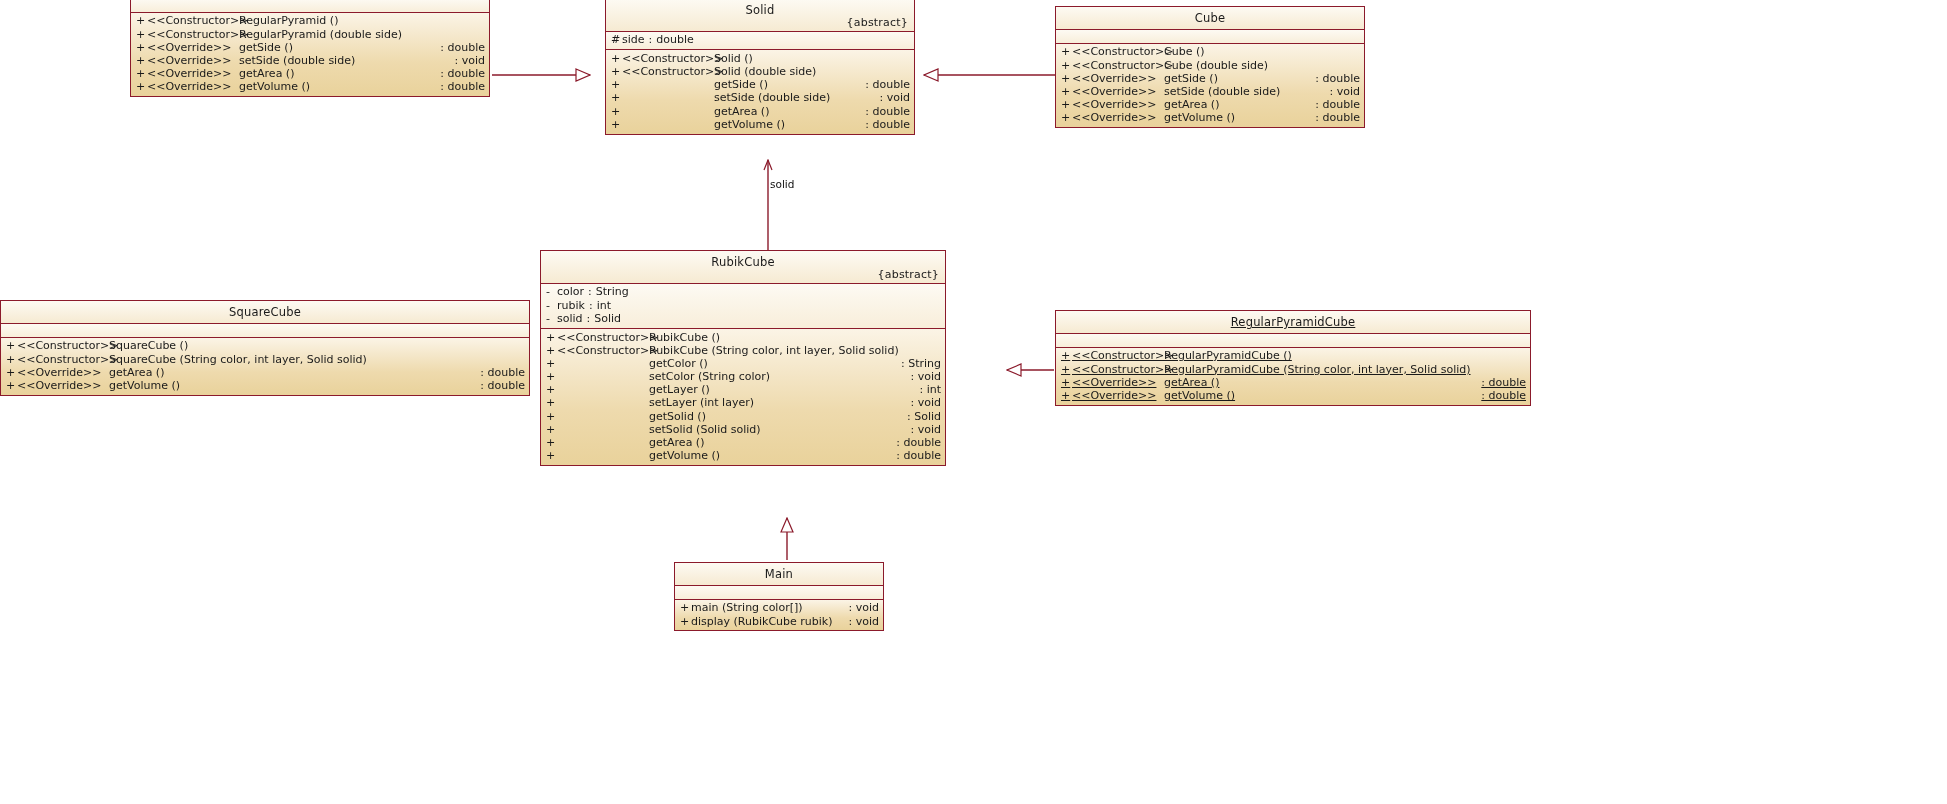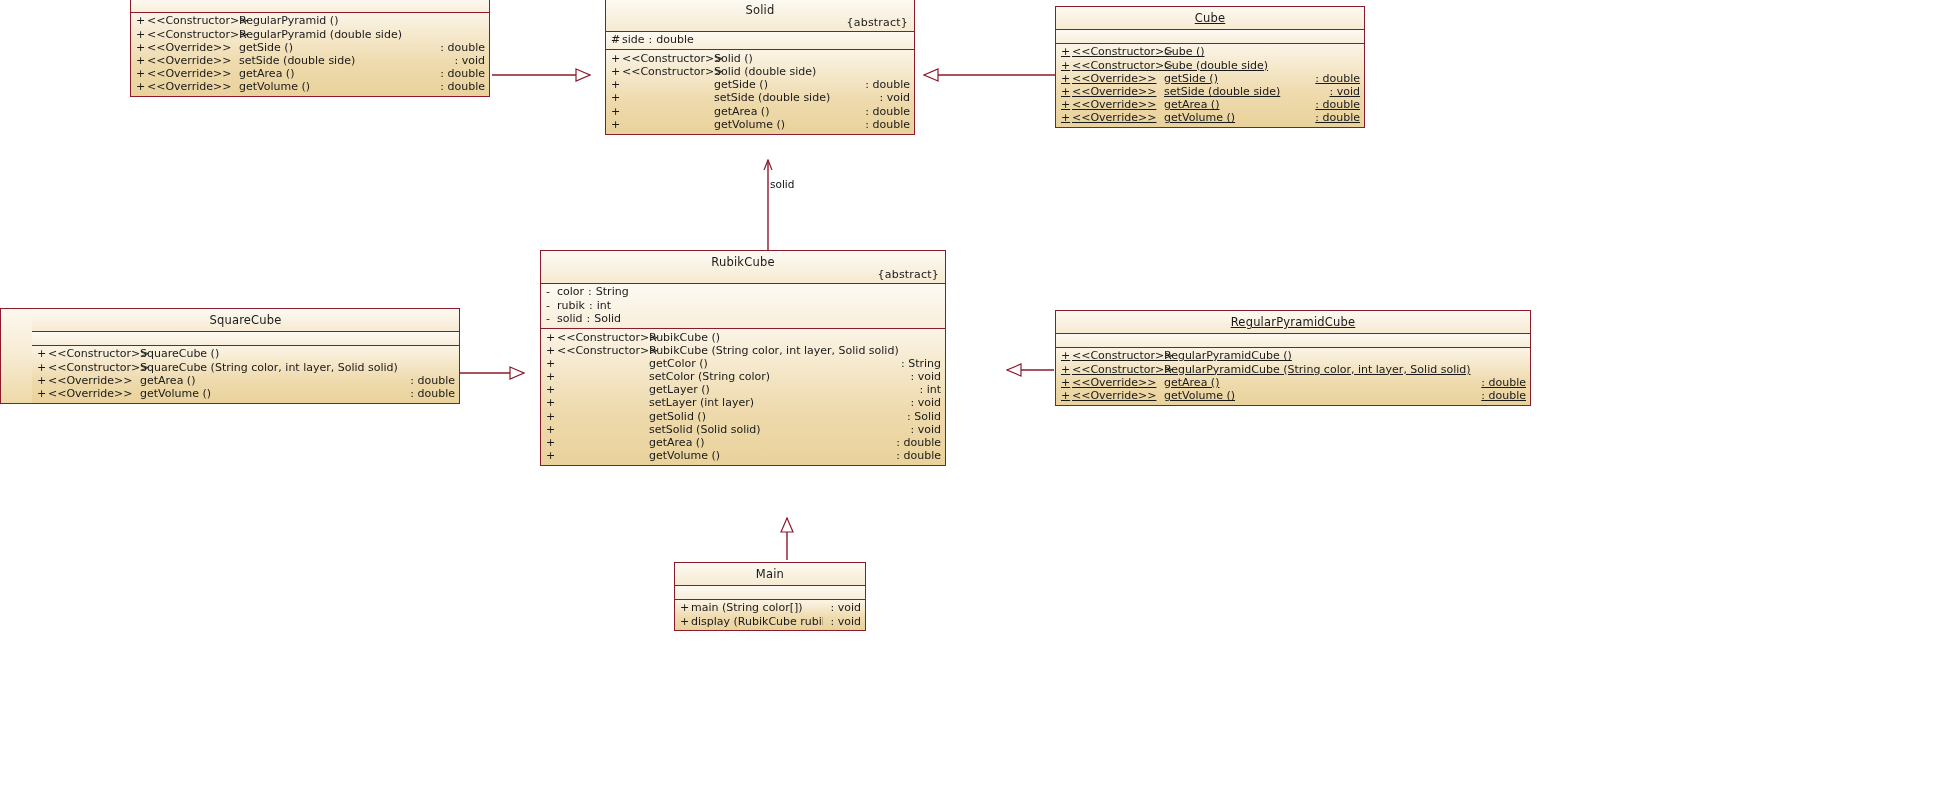--- a/index.html
+++ b/index.html
@@ -276,21 +276,21 @@
       </div>
       <div class="member-row">
         <span class="m-vis">+</span>
         <span class="m-stereo"></span>
         <span class="m-sig">getVolume ()</span>
         <span class="m-type">: double</span>
       </div>
     </div>
   </div>
 
-  <div class="uml-class" style="left:1055px; top:6px; width:310px;text-decoration:underline;">
+  <div class="uml-class" style="left:1055px; top:6px; width:310px;">
     <div class="uml-header">
       <span class="cls-name">Cube</span>
     </div>
     <div class="uml-empty-compartment"></div>
     <div class="uml-ops">
       <div class="member-row">
         <span class="m-vis">+</span>
         <span class="m-stereo">&lt;&lt;Constructor&gt;&gt;</span>
         <span class="m-sig">Cube ()</span>
         <span class="m-type"></span>
@@ -410,21 +410,21 @@
       </div>
       <div class="member-row">
         <span class="m-vis">+</span>
         <span class="m-stereo"></span>
         <span class="m-sig">getVolume ()</span>
         <span class="m-type">: double</span>
       </div>
     </div>
   </div>
 
-  <div class="uml-class" style="left:0px; top:308px; width:460px;padding-left:31px;">
+  <div class="uml-class" style="left:0px; top:300px; width:530px;">
     <div class="uml-header">
       <span class="cls-name">SquareCube</span>
     </div>
     <div class="uml-empty-compartment"></div>
     <div class="uml-ops">
       <div class="member-row">
         <span class="m-vis">+</span>
         <span class="m-stereo">&lt;&lt;Constructor&gt;&gt;</span>
         <span class="m-sig">SquareCube ()</span>
         <span class="m-type"></span>
@@ -476,21 +476,21 @@
       </div>
       <div class="member-row">
         <span class="m-vis">+</span>
         <span class="m-stereo">&lt;&lt;Override&gt;&gt;</span>
         <span class="m-sig">getVolume ()</span>
         <span class="m-type">: double</span>
       </div>
     </div>
   </div>
 
-  <div class="uml-class" style="left:674px; top:562px; width:192px;">
+  <div class="uml-class" style="left:674px; top:562px; width:210px;">
     <div class="uml-header">
       <span class="cls-name">Main</span>
     </div>
     <div class="uml-empty-compartment"></div>
     <div class="uml-ops">
       <div class="member-row">
         <span class="m-vis">+</span>
         <span class="m-stereo narrow"></span>
         <span class="m-sig">main (String color[])</span>
         <span class="m-type">: void</span>

